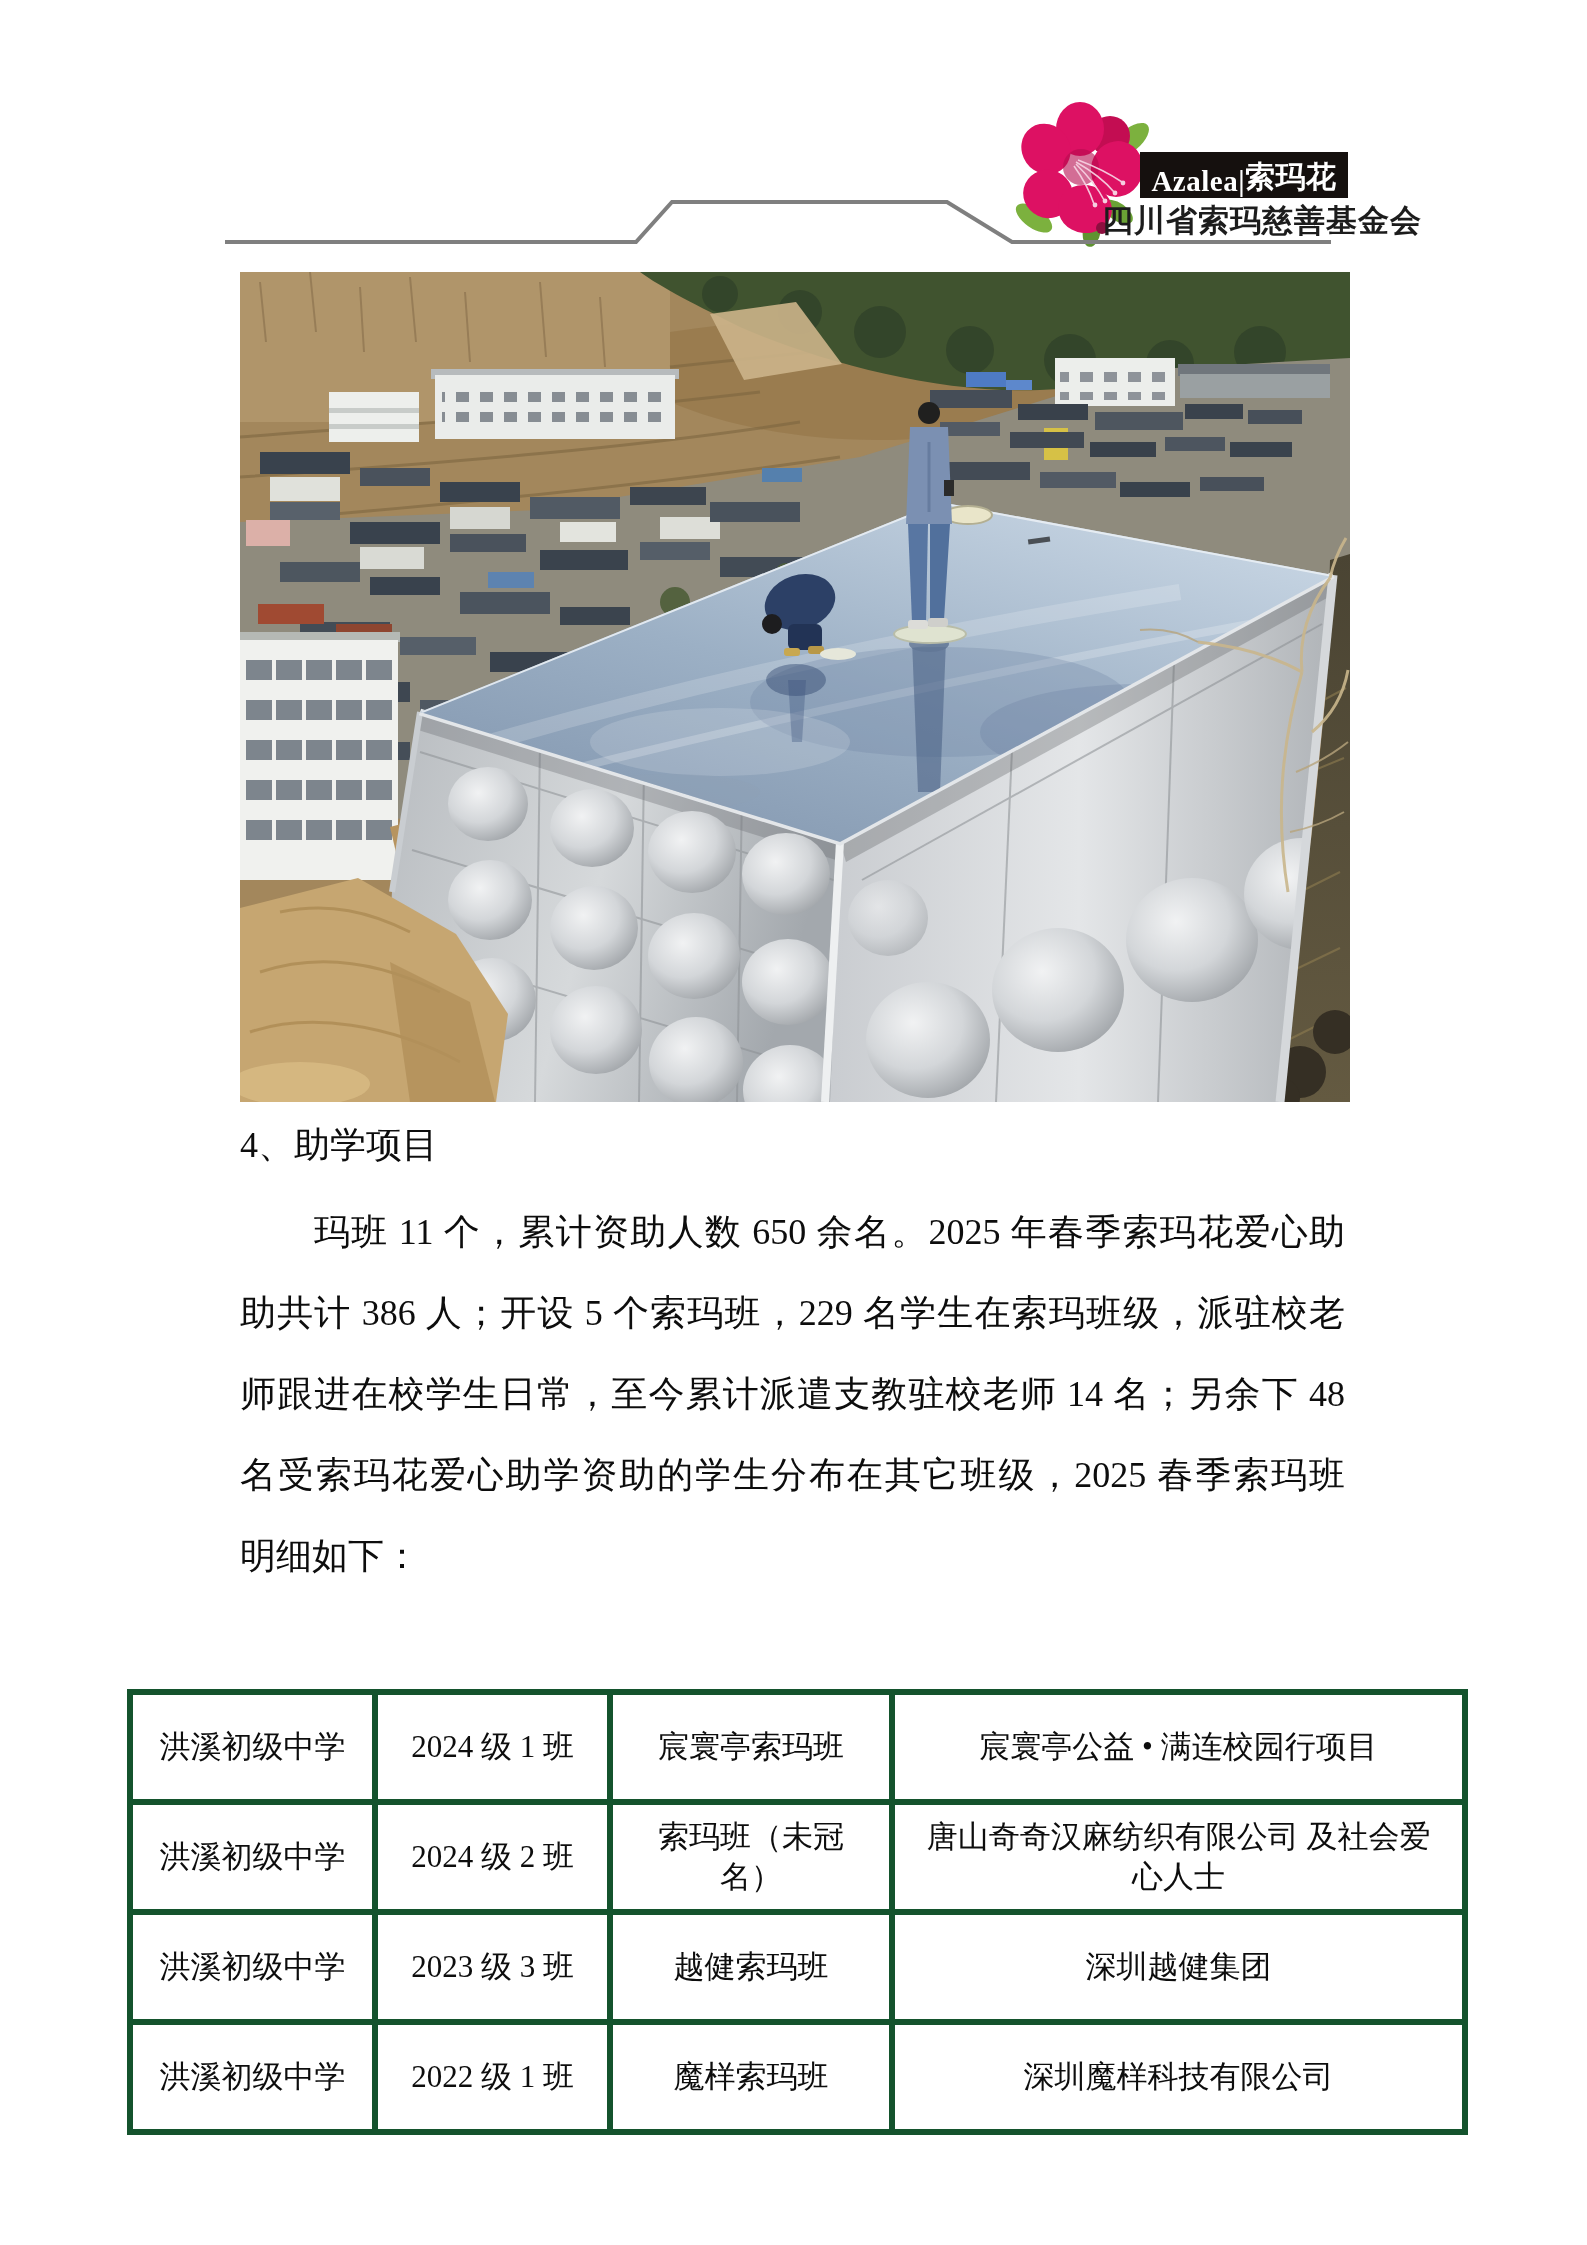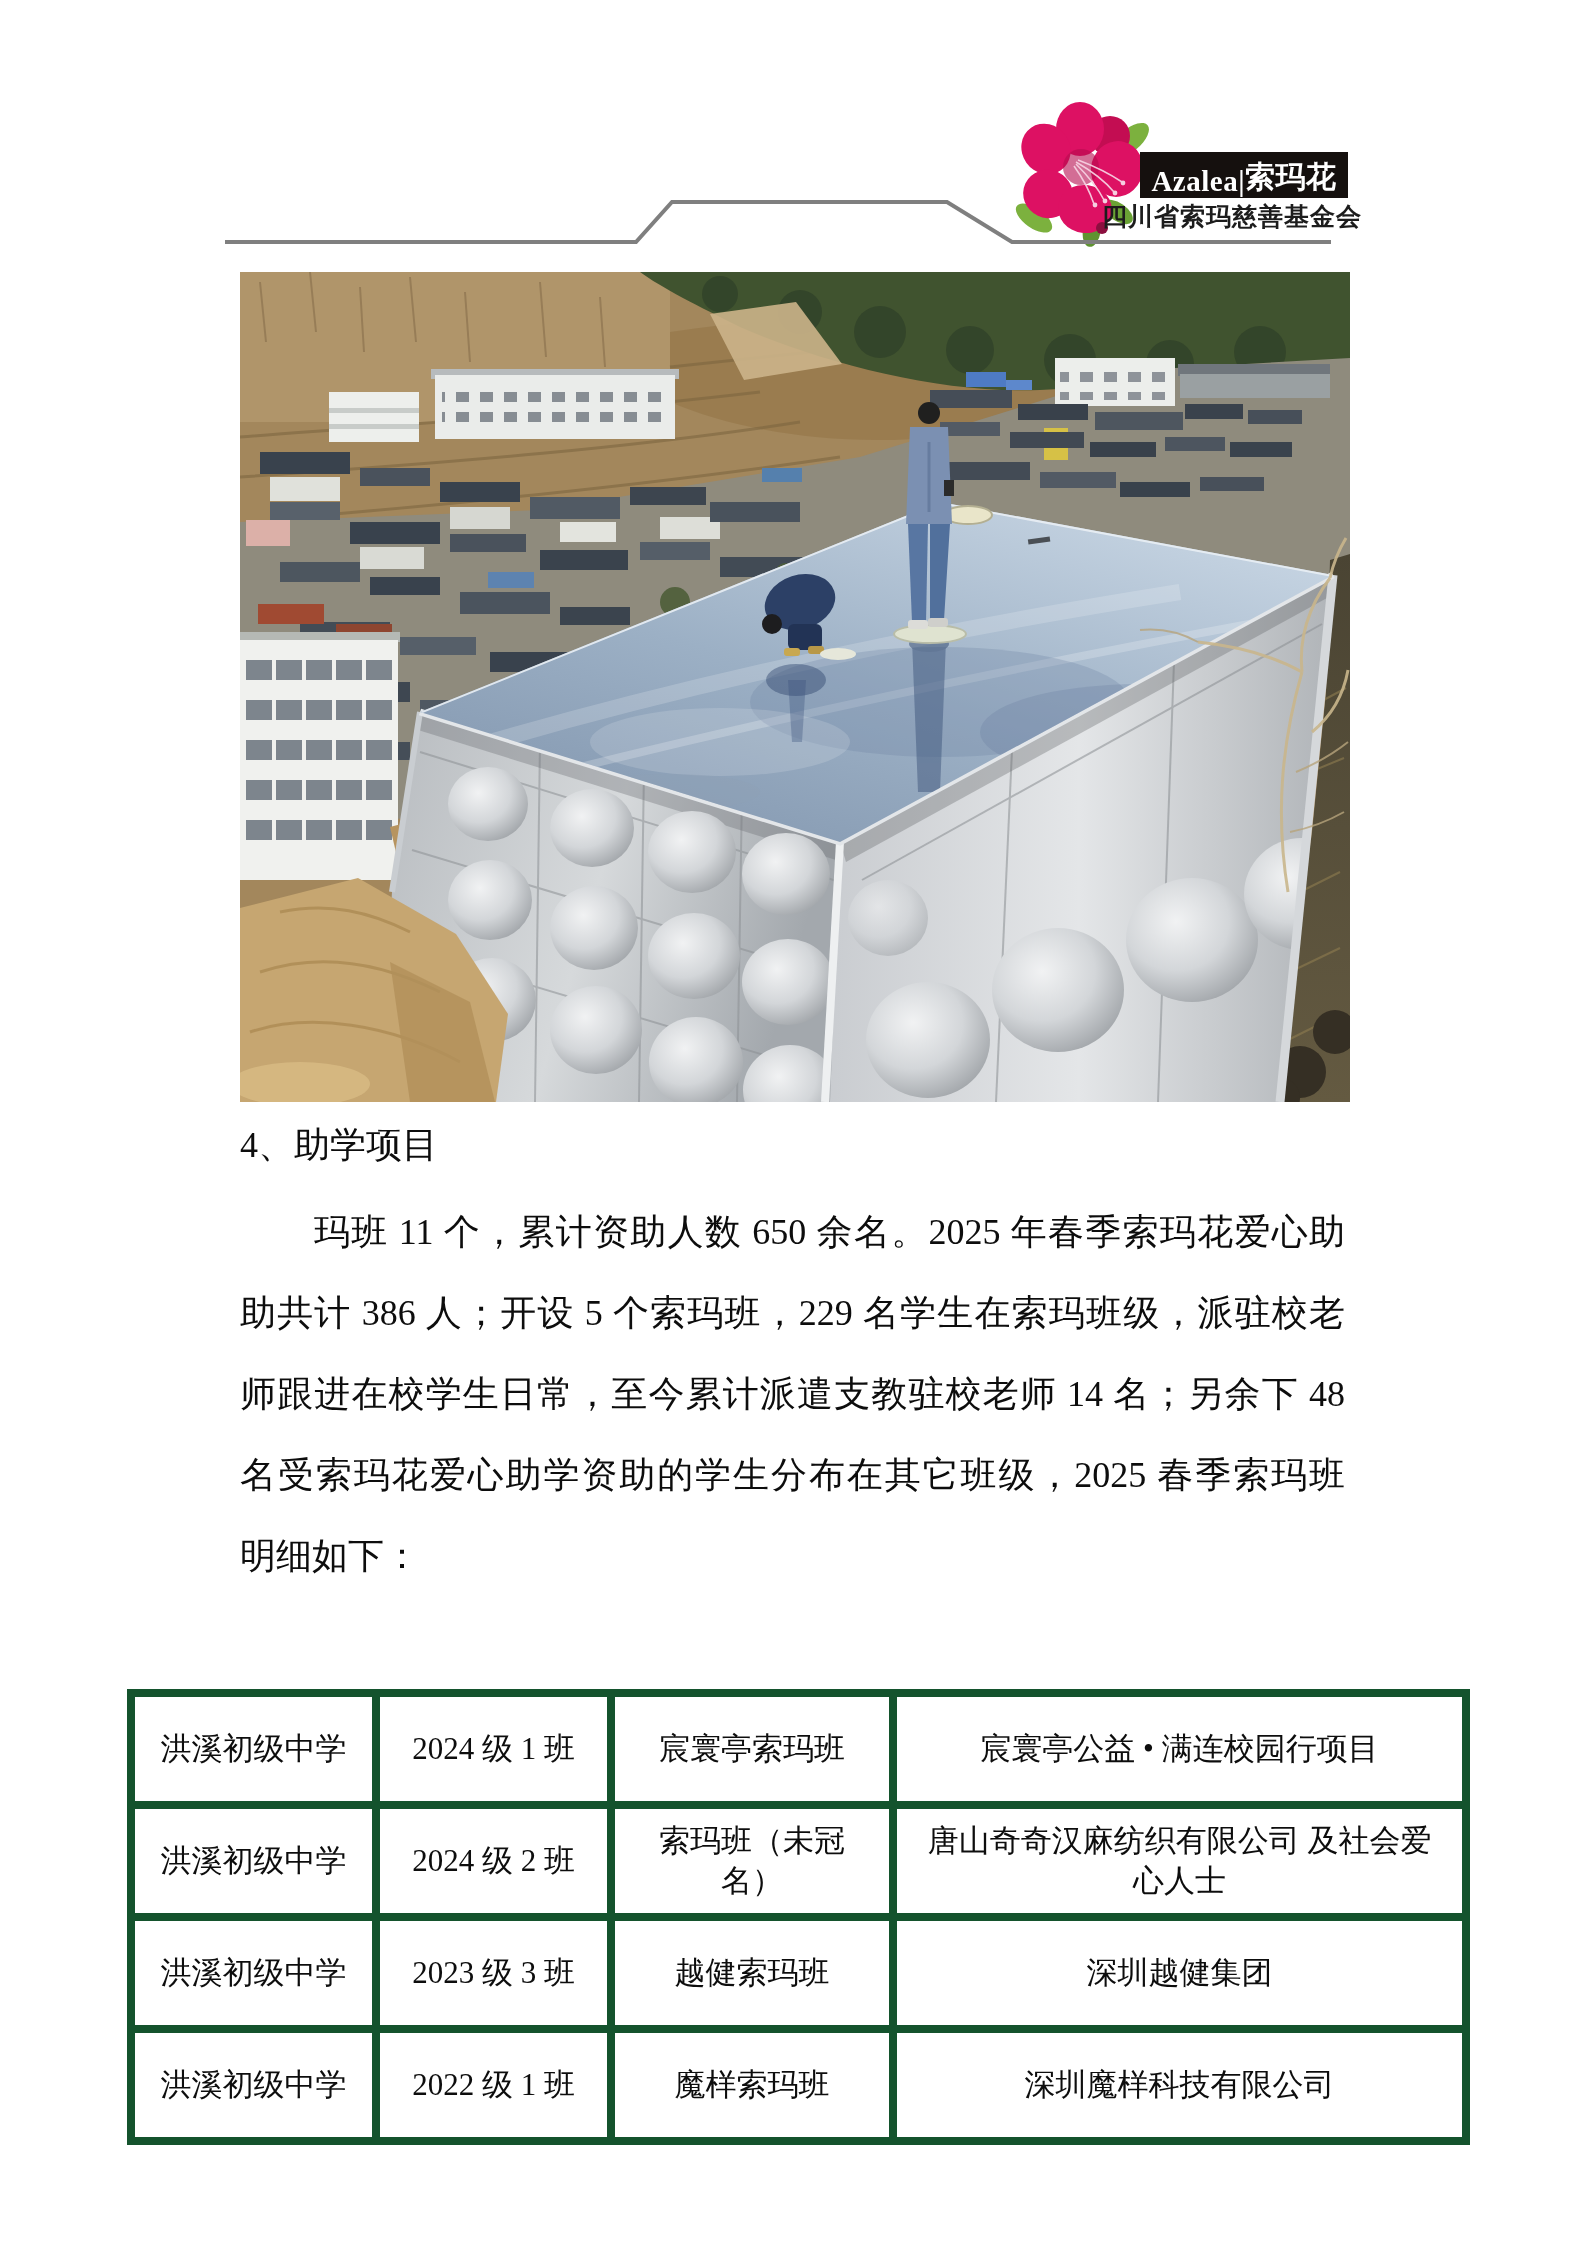--- a/index.html
+++ b/index.html
@@ -6,39 +6,39 @@
   .page{position:relative;width:1587px;height:2245px;background:#ffffff;overflow:hidden;
         font-family:"Liberation Serif","DejaVu Serif",serif;color:#000;}
   .abs{position:absolute;}
 
   
   #flower-logo{left:1012px;top:96px;width:148px;height:152px;}
   #banner{left:1140px;top:152px;width:208px;height:46px;background:#15100e;color:#fff;
           display:flex;align-items:flex-end;justify-content:center;
           font-weight:bold;font-size:29px;letter-spacing:.5px;white-space:nowrap;}
   #banner .cn{font-size:30px;}
-  #orgname{left:1102px;top:200px;width:252px;text-align:center;font-size:25px;
+  #orgname{left:1102px;top:200px;width:252px;text-align:center;font-size:31px;
            font-weight:bold;letter-spacing:1px;color:#1c1c1c;white-space:nowrap;}
   #rulewrap{left:200px;top:196px;width:1150px;height:52px;}
 
   
   #photo{left:240px;top:272px;width:1110px;height:830px;overflow:hidden;background:#a3875c;}
 
   
   #heading{left:240px;top:1121px;width:700px;height:48px;line-height:48px;font-size:36px;color:#0d0d0d;}
   #para{left:240px;top:1192px;width:1105px;color:#0d0d0d;}
   .pline{height:81px;line-height:81px;font-size:36px;overflow:hidden;
          text-align:justify;text-align-last:justify;}
   .pline:first-child{text-indent:74px;}
   .pline:last-child{text-align-last:left;}
 
   
   #stable{position:absolute;left:127px;top:1689px;width:1335px;border-collapse:collapse;
           table-layout:fixed;font-size:31px;color:#0d0d0d;}
-  #stable td{border:8px solid #14532d;height:84px;text-align:center;vertical-align:middle;
+  #stable td{border:6px solid #14532d;height:84px;text-align:center;vertical-align:middle;
              line-height:40px;padding:10px 18px;overflow:hidden;}
 </style>
 </head>
 <body>
 
 <div class="page">
 
   <svg class="abs" id="flower-logo" viewBox="0 0 148 152">
     <ellipse cx="118" cy="44" rx="23" ry="11" fill="#7cb13e" transform="rotate(-40 118 44)"></ellipse>
     <ellipse cx="22" cy="122" rx="21" ry="10" fill="#7cb13e" transform="rotate(35 22 122)"></ellipse>

